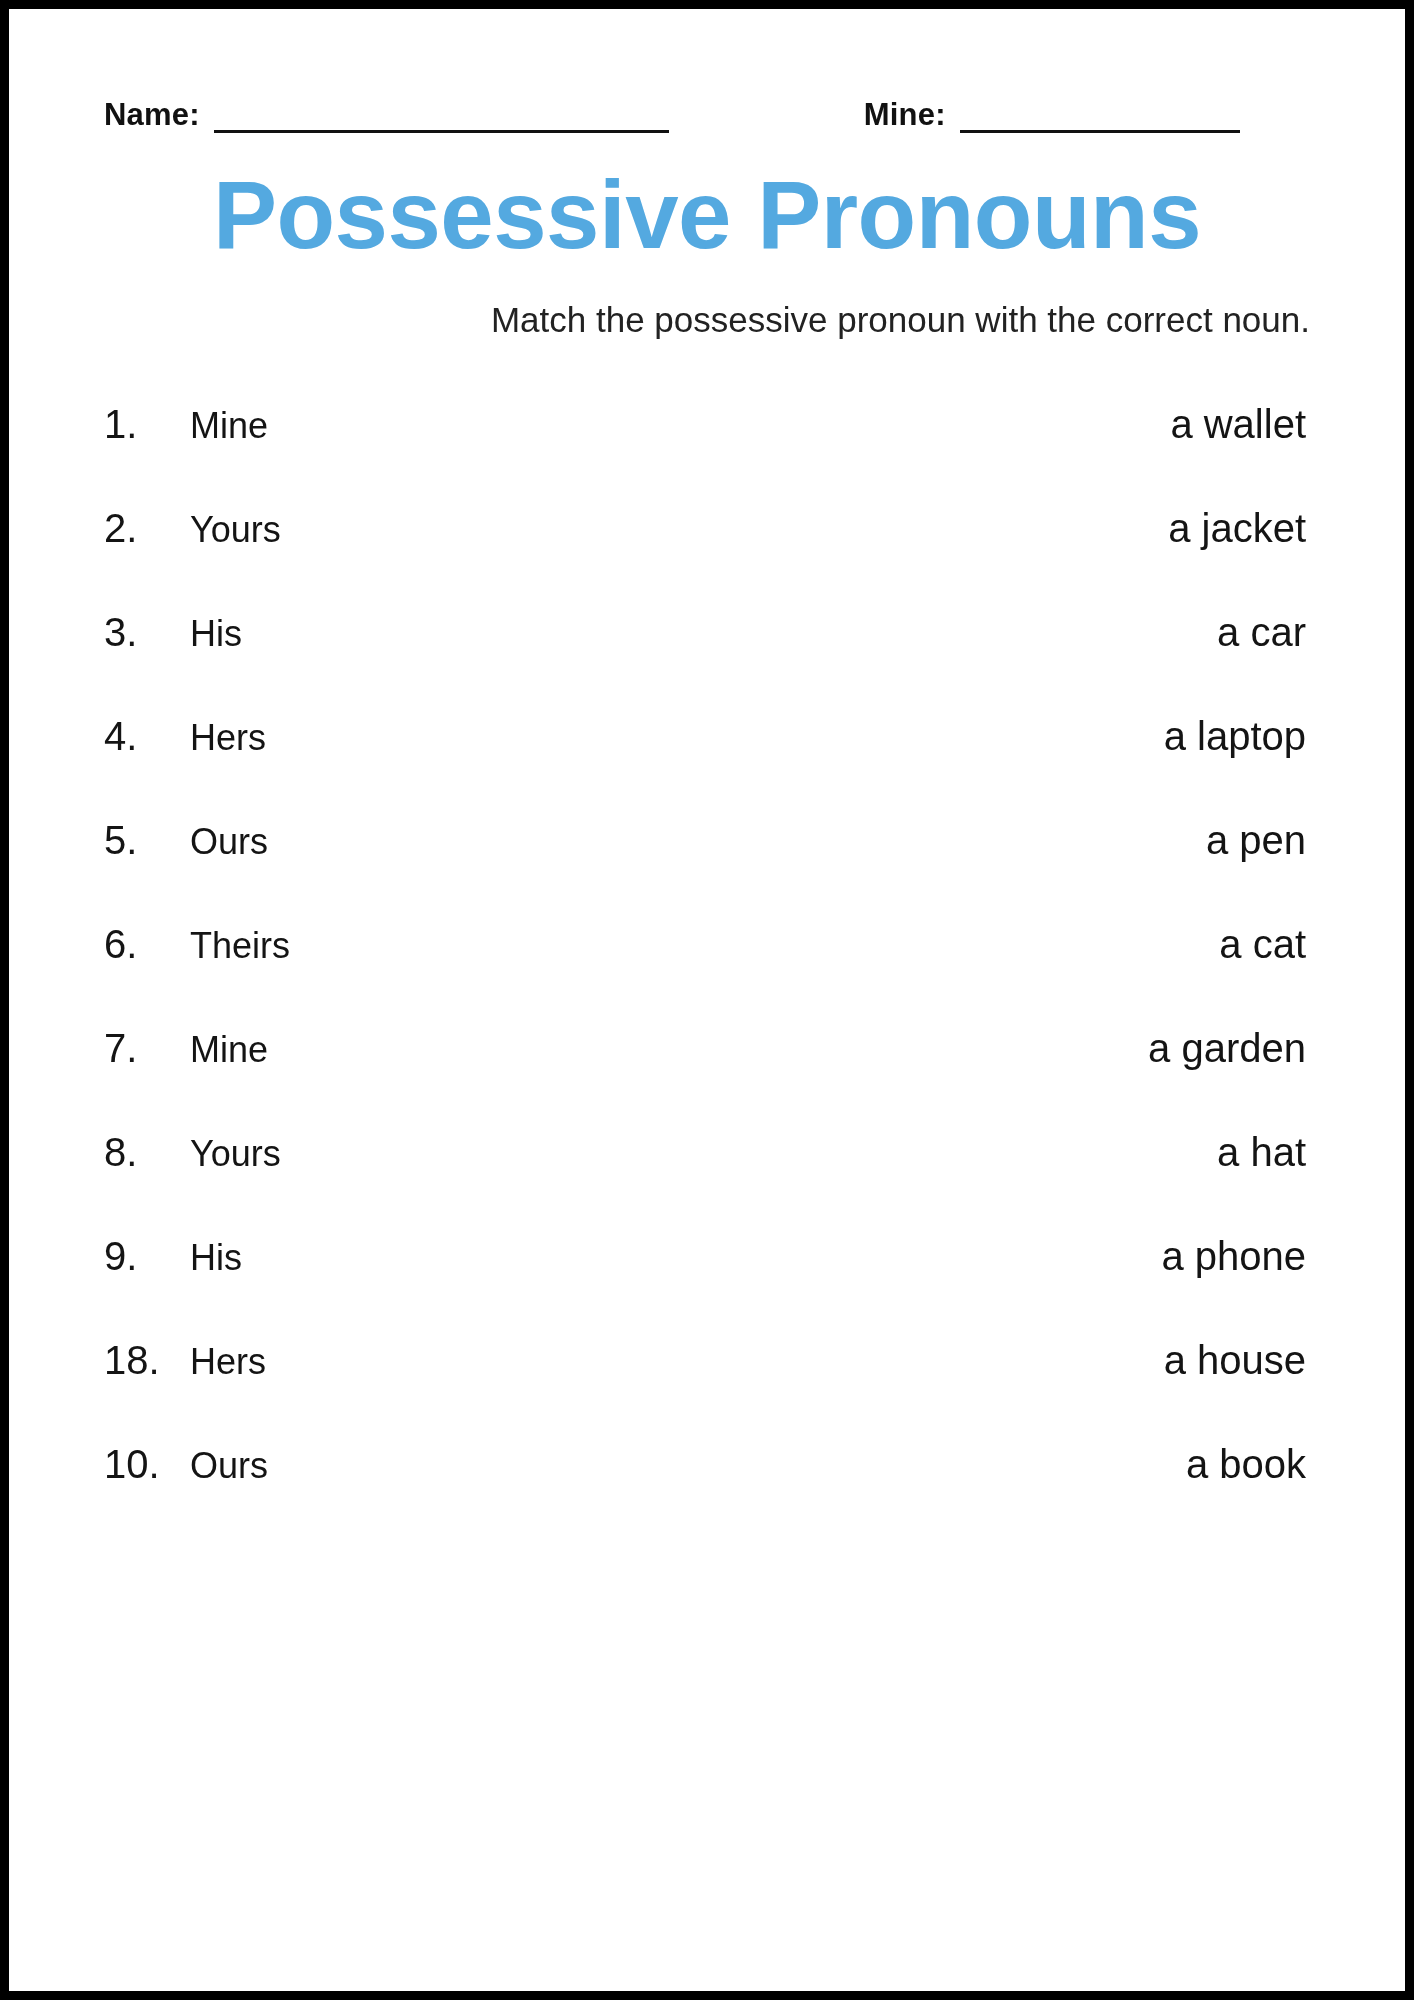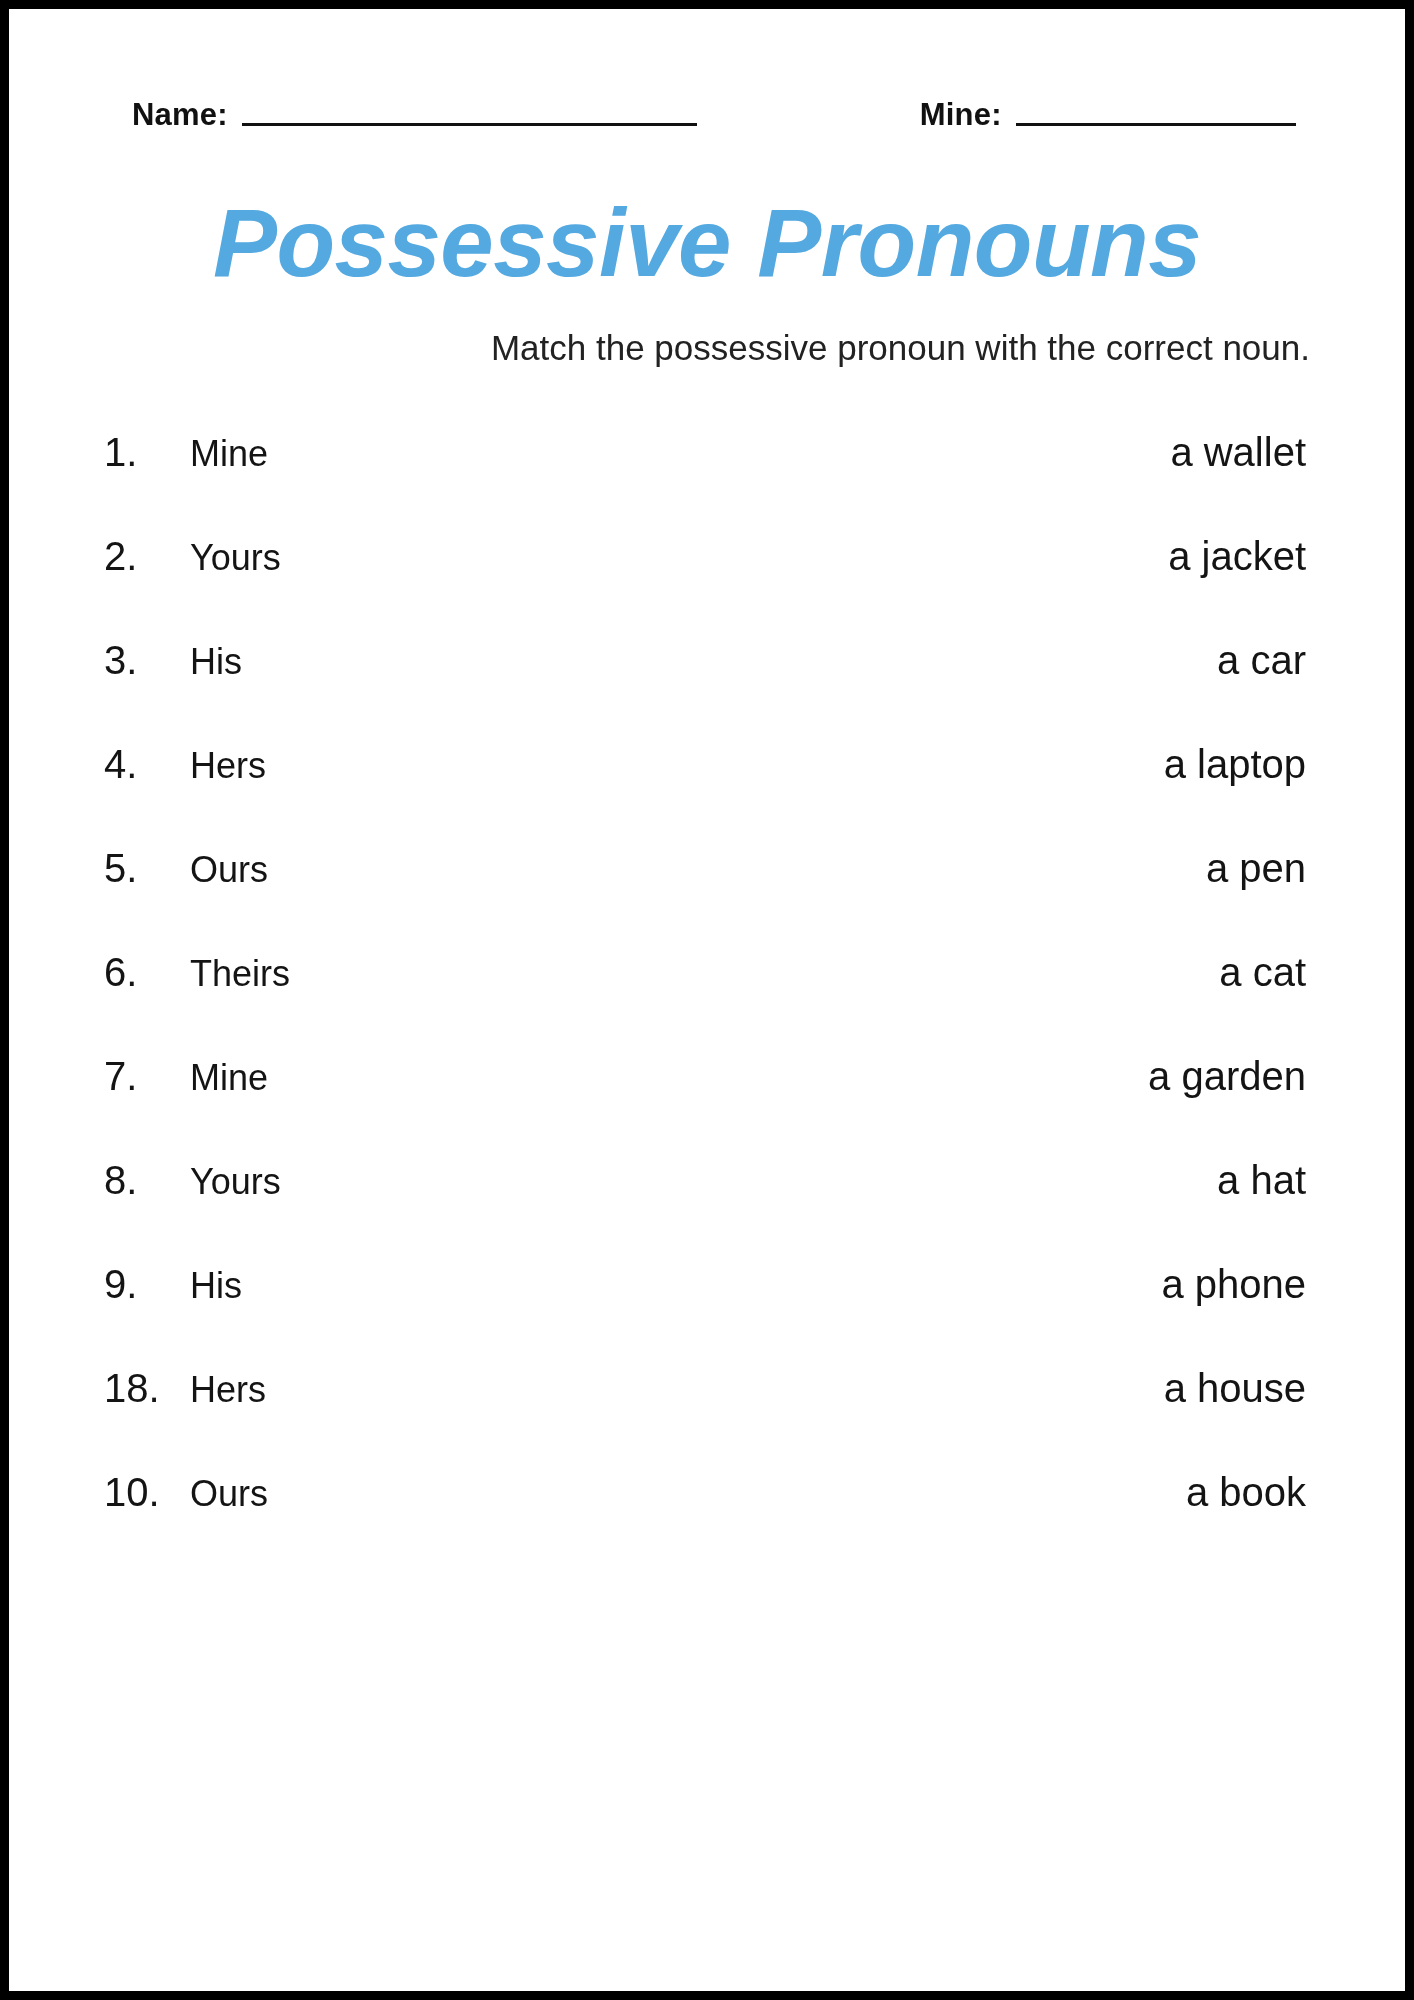--- a/index.html
+++ b/index.html
@@ -33,50 +33,48 @@
   }
 
   
   .header-row {
     display: flex;
     align-items: baseline;
     margin-top: 28px;
   }
   .field {
     display: flex;
-    align-items: flex-start;
+    align-items: flex-end;
     white-space: nowrap;
-    margin-left: 28px;
   }
   .field-label {
     font-size: 31px;
     font-weight: 600;
     letter-spacing: 0.2px;
     color: #111111;
   }
   .field-line {
     display: inline-block;
     border-bottom: 3px solid #111111;
     margin-left: 14px;
     height: 26px;
   }
   .name-line { width: 455px; }
   .class-line { width: 280px; }
   .field-gap { width: 195px; }
 
   
   .title {
-    margin-top: 60px;
+    margin-top: 32px;
     text-align: center;
     font-size: 96px;
     font-weight: 700;
     letter-spacing: -0.5px;
     color: #54a9e0;
     line-height: 1.05;
-    font-style: italic;
   }
   .subtitle {
     margin-top: 34px;
     text-align: right;
     font-size: 35px;
     font-weight: 400;
     color: #222222;
   }
 
   

